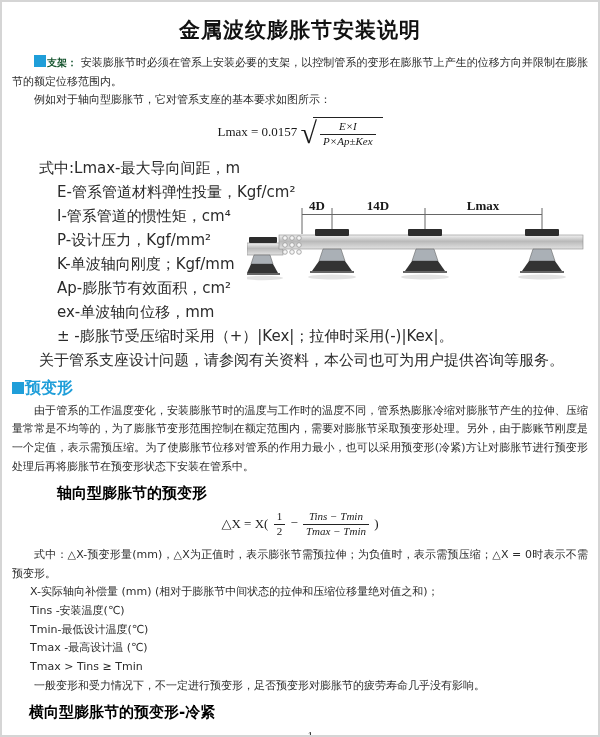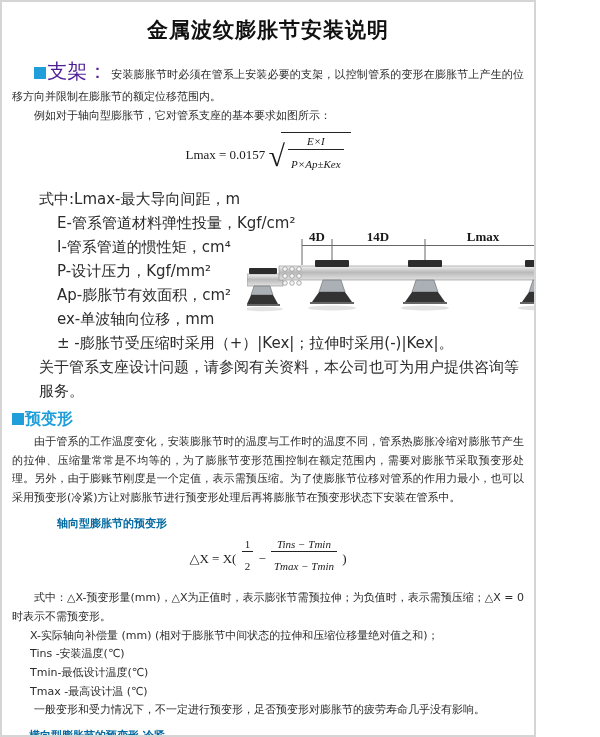--- a/index.html
+++ b/index.html
@@ -1,19 +1,19 @@
 <!DOCTYPE html>
 <html><head>
 <meta charset="utf-8">
 <style>
   html,body { margin:0; padding:0; background:#fff; }
   .page {
     position:relative;
     box-sizing:border-box;
-    width:536px; height:737px;
+    width:600px; height:737px;
     border:2px solid #d5d5d5;
     background:#fff;
     padding:8px 10px 0 10px;
     overflow:hidden;
     font-family:"DejaVu Sans", sans-serif;
     color:#2b2b2b;
   }
   h1.title {
     margin:6px 0 10px 0;
     text-align:center;
@@ -24,43 +24,42 @@
   }
   .para {
     margin:0;
     font-size:11px;
     line-height:1.7;
     text-align:justify;
     color:#2b2b2b;
   }
   .indent { text-indent:2em; }
   .sec-inline-head {
-    font-size:20px;
-    font-weight:normal;
-    color:#4c1d95;
+    font-size:10px;
+    font-weight:bold;
+    color:#14532d;
   }
   .sq {
     display:inline-block;
     width:12px; height:12px;
     background:#1f9ed9;
     vertical-align:-1px;
     margin-right:1px;
   }
   h2.sec-head {
     margin:6px 0 3px 0;
     font-size:16px;
     font-weight:bold;
     color:#1f9ed9;
   }
   h3.sub-head {
     margin:8px 0 3px 0;
-    font-size:11px;
-    font-weight:bold;
-    color:#0369a1;
-    font-family:Liberation Serif, serif;
+    font-size:15px;
+    font-weight:bold;
+    color:#000000;
   }
   h3.axial { padding-left:45px; }
   h3.lateral { padding-left:17px; }
   .formula {
     text-align:center;
     font-family:"Liberation Serif", serif;
     font-size:13px;
     color:#1a1a1a;
     margin:7px 0;
   }
@@ -68,21 +67,21 @@
   .it { font-style:italic; }
   .frac {
     display:inline-block;
     vertical-align:middle;
     text-align:center;
     font-size:11px;
     line-height:1.25;
     margin:0 2px;
   }
   .frac .fn { display:block; padding:0 3px;font-family:Liberation Serif, serif; }
-  .frac .fd { display:block; border-top:1px solid #222; padding:8px 3px;text-align:right; }
+  .frac .fd { display:block; border-top:1px solid #222; padding:0 3px;text-align:right; }
   .sqrt-sym {
     font-size:30px;
     font-weight:400;
     vertical-align:middle;
     line-height:0;
     margin-right:-4px;
   }
   .sqrt-body {
     display:inline-block;
     border-top:1.4px solid #222;
@@ -128,20 +127,21 @@
       <span class="fb">Lmax = 0.0157</span>
       <span class="sqrt-sym">√</span><span class="sqrt-body"><span class="frac it"><span class="fn">E×I</span><span class="fd">P×Ap±Kex</span></span></span>
     </div>
 
     <div class="defs-wrap">
       <ul class="defs">
         <li>式中:Lmax-最大导向间距，m</li>
         <li class="ind">E-管系管道材料弹性投量，Kgf/cm²</li>
         <li class="ind">I-管系管道的惯性矩，cm⁴</li>
         <li class="ind">P-设计压力，Kgf/mm²</li>
+        <li class="ind">K-单波轴向刚度；Kgf/mm</li>
         <li class="ind">Ap-膨胀节有效面积，cm²</li>
         <li class="ind">ex-单波轴向位移，mm</li>
         <li class="ind">± -膨胀节受压缩时采用（+）|Kex|；拉伸时采用(-)|Kex|。</li>
         <li>关于管系支座设计问题，请参阅有关资料，本公司也可为用户提供咨询等服务。</li>
       </ul>
 
       <svg class="diagram" viewBox="0 0 352 100">
         <defs>
           <linearGradient id="pipeGrad" x1="0" y1="0" x2="0" y2="1">
             <stop offset="0" stop-color="#f2f2f2"></stop>
@@ -223,20 +223,21 @@
       <span class="frac it"><span class="fn">Tins − Tmin</span><span class="fd">Tmax − Tmin</span></span>
       <span class="fb">)</span>
     </div>
 
     <div class="notes">
       <p class="para indent" style="text-align:justify;">式中：△X-预变形量(mm)，△X为正值时，表示膨张节需预拉伸；为负值时，表示需预压缩；△X = 0时表示不需预变形。</p>
       <p class="para nind">X-实际轴向补偿量 (mm) (相对于膨胀节中间状态的拉伸和压缩位移量绝对值之和)；</p>
       <p class="para nind">Tins -安装温度(℃)</p>
       <p class="para nind">Tmin-最低设计温度(℃)</p>
       <p class="para nind">Tmax -最高设计温 (℃)</p>
+      <p class="para nind">Tmax &gt; Tins ≥ Tmin</p>
       <p class="para indent">一般变形和受力情况下，不一定进行预变形，足否预变形对膨胀节的疲劳寿命几乎没有影响。</p>
     </div>
 
     <h3 class="sub-head lateral">横向型膨胀节的预变形-冷紧</h3>
 
     <div class="formula">
       <span class="fb">△Y =</span>
       <span class="frac"><span class="fn">1</span><span class="fd">2</span></span>
       <span class="fb">Y</span>
     </div>

